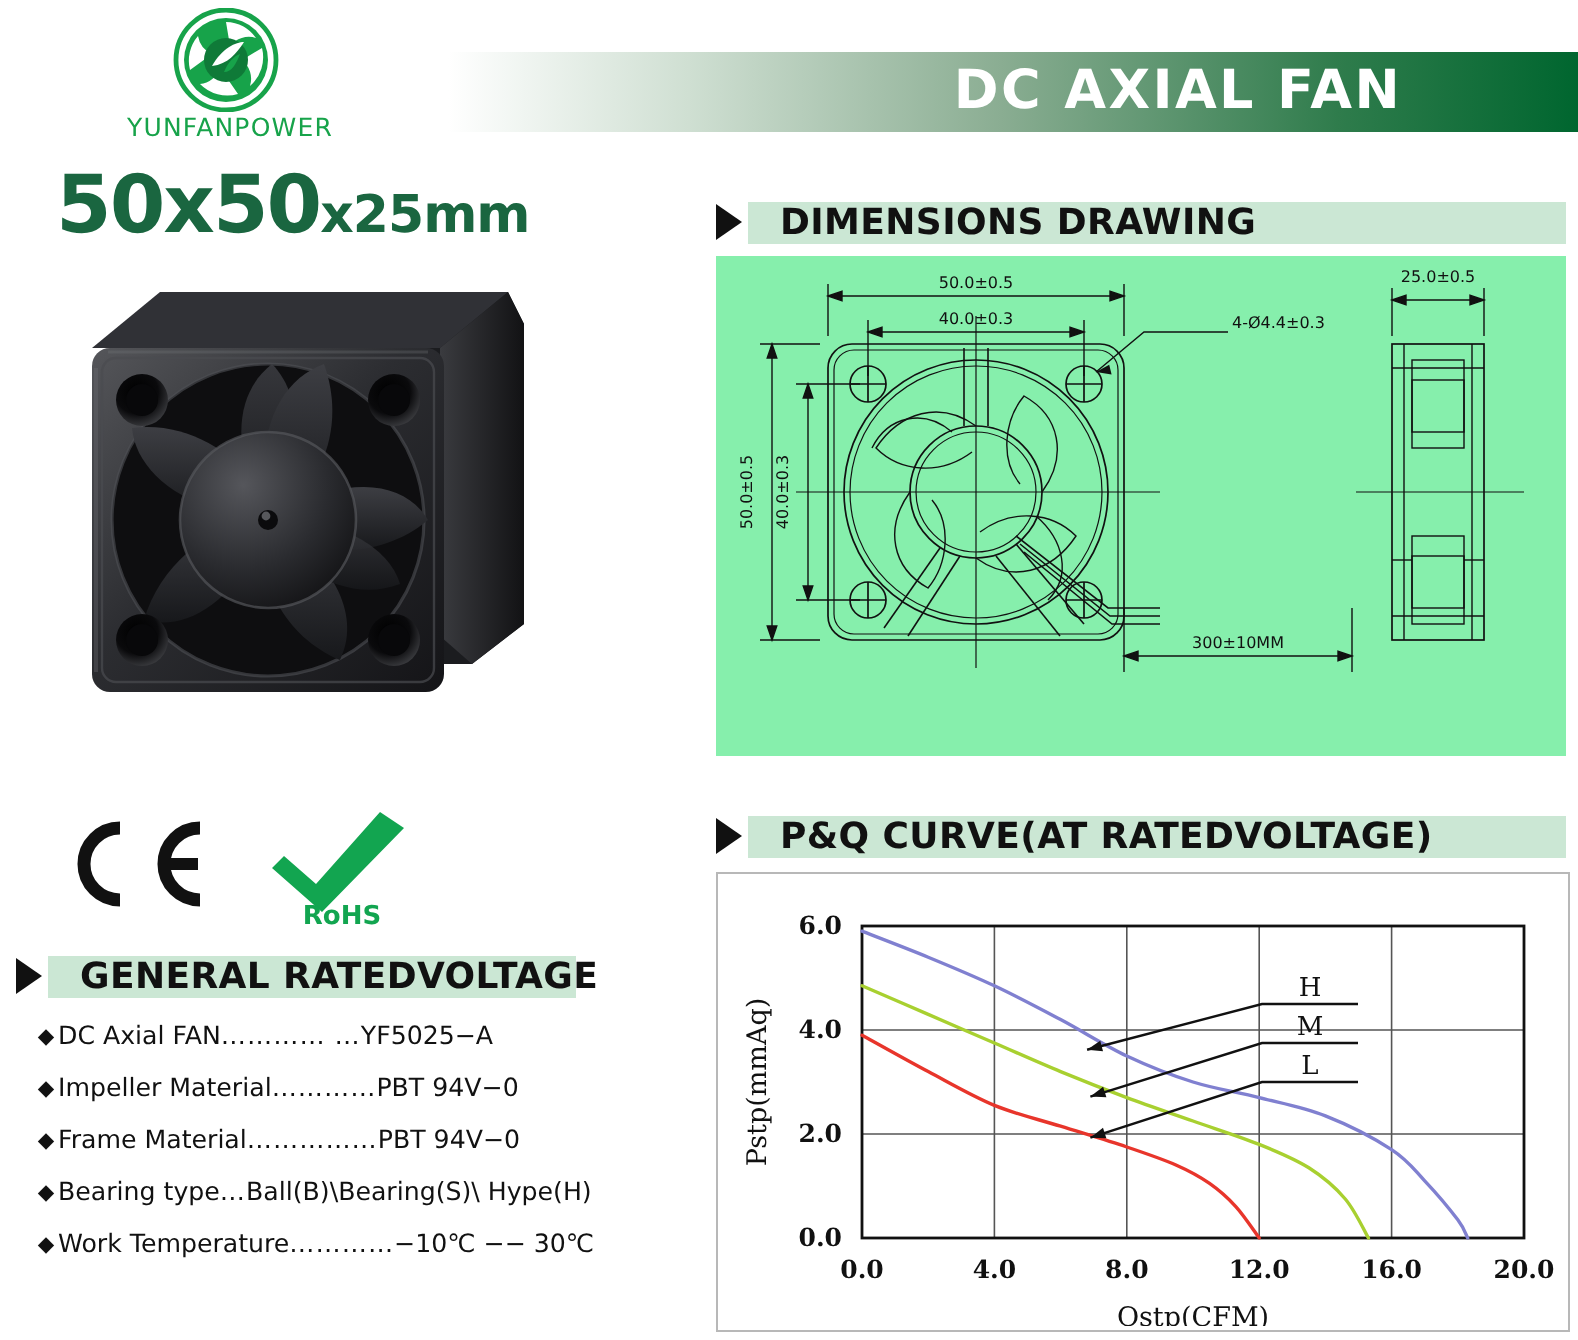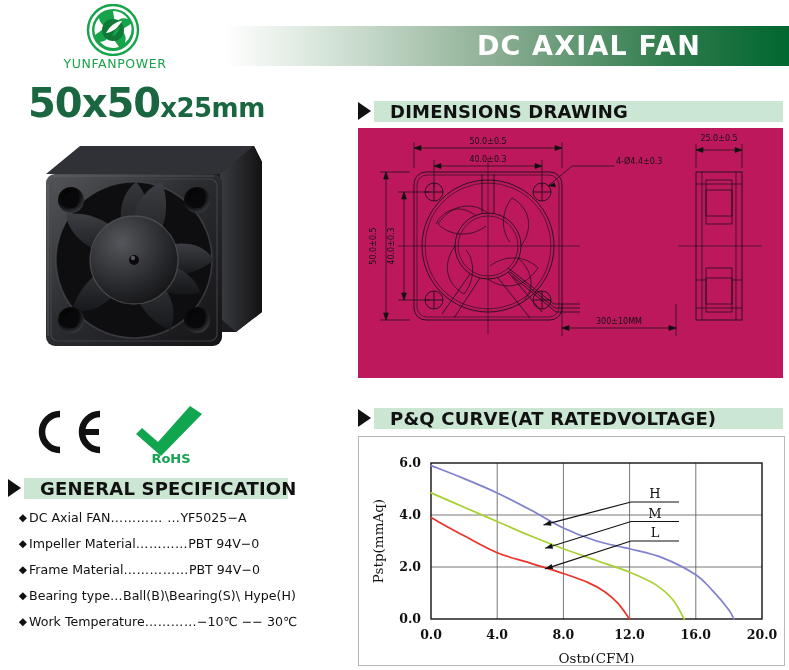--- a/index.html
+++ b/index.html
@@ -55,21 +55,21 @@
   
   #spec-list{position:absolute;left:18px;top:505px;width:330px;}
   .spec-row{height:26px;line-height:26px;font-size:12.6px;color:#111;white-space:nowrap;
             font-family:"DejaVu Sans",sans-serif;}
   .spec-dia{display:inline-block;width:11px;transform:scale(.85);}
   .spec-name{display:inline-block;}
   .spec-dots{display:inline-block;letter-spacing:.5px;}
   .spec-val{display:inline-block;}
 
   
-  #dims-panel{position:absolute;left:358px;top:128px;width:425px;height:250px;background:#be185d;}
+  #dims-panel{position:absolute;left:358px;top:128px;width:425px;height:250px;background:#86efac;}
   #dims-svg{position:absolute;left:0;top:0;}
 
   
   #pq-panel{position:absolute;left:358px;top:436px;width:425px;height:228px;
             background:#fff;border:1px solid #b8b8b8;}
   #pq-svg{position:absolute;left:0;top:0;}
 </style>
 </head>
 <body>
 
@@ -176,21 +176,21 @@
   </svg>
   <svg id="rohs-mark" viewBox="0 0 86 68">
     <path d="M8,30 L14,24 L30,38 L62,2 L74,10 L33,52 Z" fill="#12a550"></path>
   </svg>
   <div id="rohs-text">RoHS</div>
 </div>
 
 <div class="sec-head" id="sec-general">
   <div class="sec-tri"></div>
   <div class="sec-band"></div>
-  <div class="sec-label">GENERAL SPECIFICATION</div>
+  <div class="sec-label">GENERAL RATEDVOLTAGE</div>
 </div>
 
 <div id="spec-list">
     <div class="spec-row"><span class="spec-dia">◆</span><span class="spec-name"> DC Axial FAN </span><span class="spec-dots">………… …</span><span class="spec-val"> YF5025−A</span></div>
     <div class="spec-row"><span class="spec-dia">◆</span><span class="spec-name"> Impeller Material </span><span class="spec-dots">………… </span><span class="spec-val"> PBT 94V−0</span></div>
     <div class="spec-row"><span class="spec-dia">◆</span><span class="spec-name"> Frame Material </span><span class="spec-dots">……………</span><span class="spec-val"> PBT 94V−0</span></div>
     <div class="spec-row"><span class="spec-dia">◆</span><span class="spec-name"> Bearing type </span><span class="spec-dots">…</span><span class="spec-val"> Ball(B)\Bearing(S)\ Hype(H)</span></div>
     <div class="spec-row"><span class="spec-dia">◆</span><span class="spec-name"> Work Temperature </span><span class="spec-dots">…………</span><span class="spec-val"> −10℃ −− 30℃</span></div>
   </div>
 

